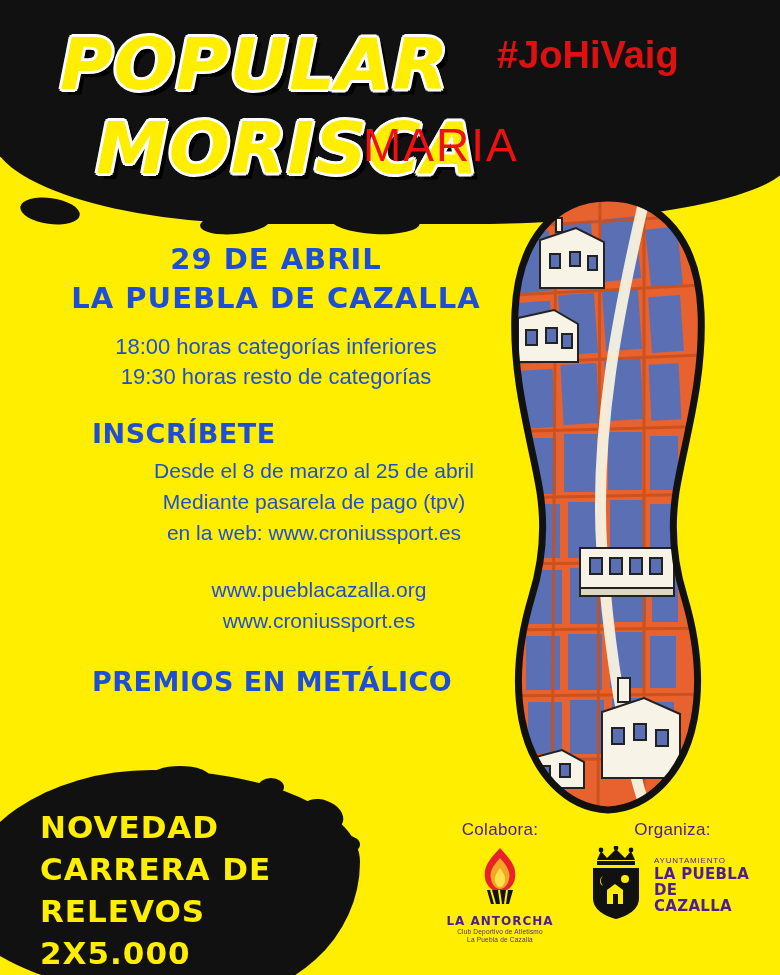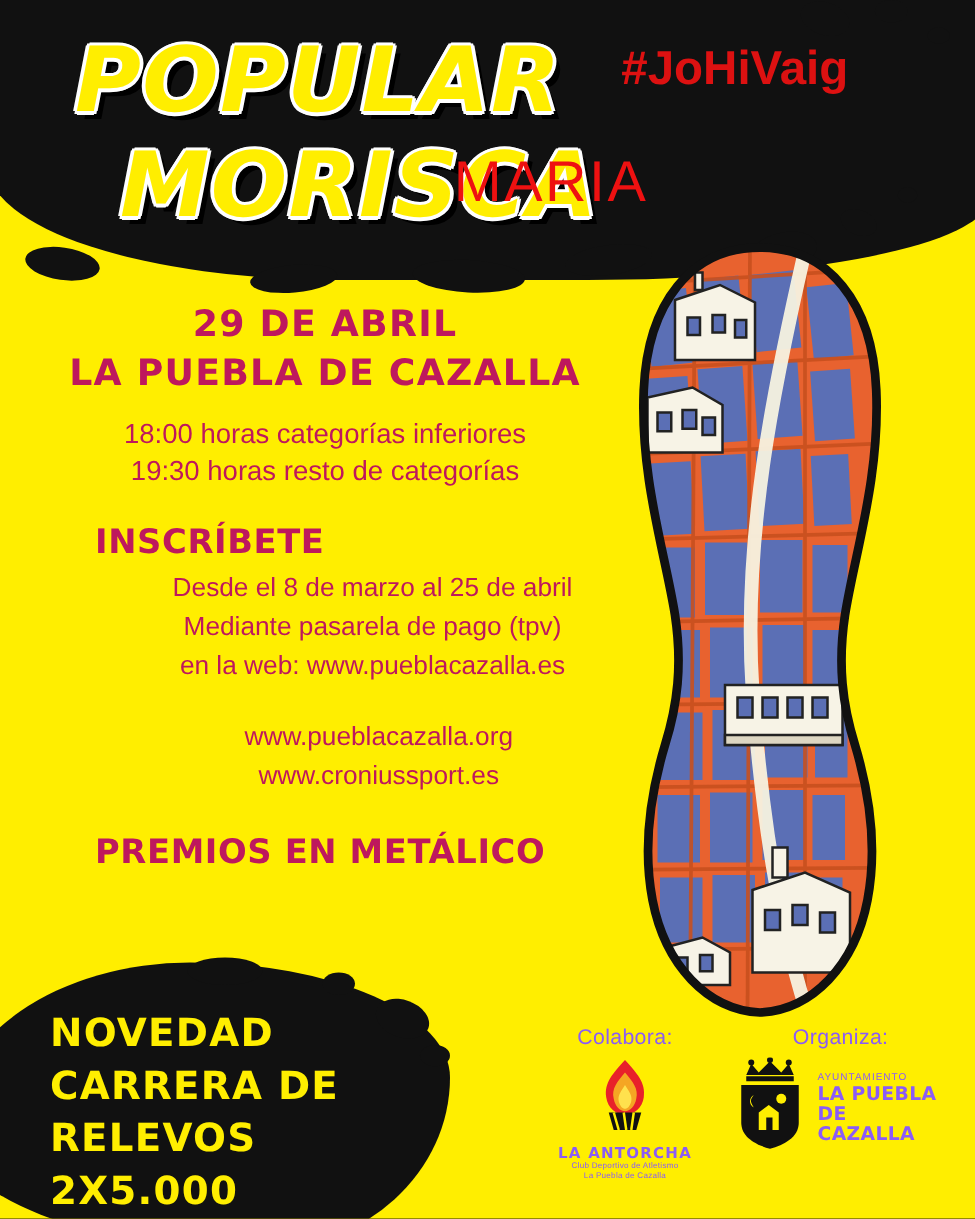--- a/index.html
+++ b/index.html
@@ -86,24 +86,24 @@
     font-family: Liberation Sans, sans-serif;
     font-size: 46px;
     font-weight: normal;
     color: #ee1111;
     letter-spacing: 2px;
   }
 
   
   .info {
     position: absolute;
-    left: 0;
+    left: 16px;
     top: 240px;
     width: 520px;
-    color: #be185d;
+    color: #1d4ed8;
   }
   .date-line {
     text-align: center;
     font-family: "DejaVu Sans", sans-serif;
     font-weight: bold;
     font-size: 29px;
     letter-spacing: 1px;
     line-height: 39px;
   }
   .schedule {
@@ -178,21 +178,21 @@
   }
   .shoe svg { display: block; }
 
   
   .sponsors {
     position: absolute;
     left: 420px;
     top: 820px;
     width: 350px;
     height: 150px;
-    color: #8b5cf6;
+    color: #4c1d95;
   }
   .sp-col { position: absolute; text-align: center; }
   .sp-col.colabora { left: 10px; top: 0; width: 140px; }
   .sp-col.organiza { left: 165px; top: 0; width: 175px; }
   .sp-label {
     font-size: 17px;
     margin-bottom: 6px;
     letter-spacing: 0.3px;
   }
   .antorcha-name {
@@ -249,21 +249,21 @@
 
     <div class="schedule">
       <div>18:00 horas categorías inferiores</div>
       <div>19:30 horas resto de categorías</div>
     </div>
 
     <div class="section">
       <h3>INSCRÍBETE</h3>
       <p>Desde el 8 de marzo al 25 de abril</p>
       <p>Mediante pasarela de pago (tpv)</p>
-      <p>en la web: www.pueblacazalla.es</p>
+      <p>en la web: www.croniussport.es</p>
     </div>
 
     <div class="section">
       <p style="padding-left:10px">www.pueblacazalla.org</p>
       <p style="padding-left:10px">www.croniussport.es</p>
     </div>
 
     <div class="premios">PREMIOS EN METÁLICO</div>
   </div>
 

